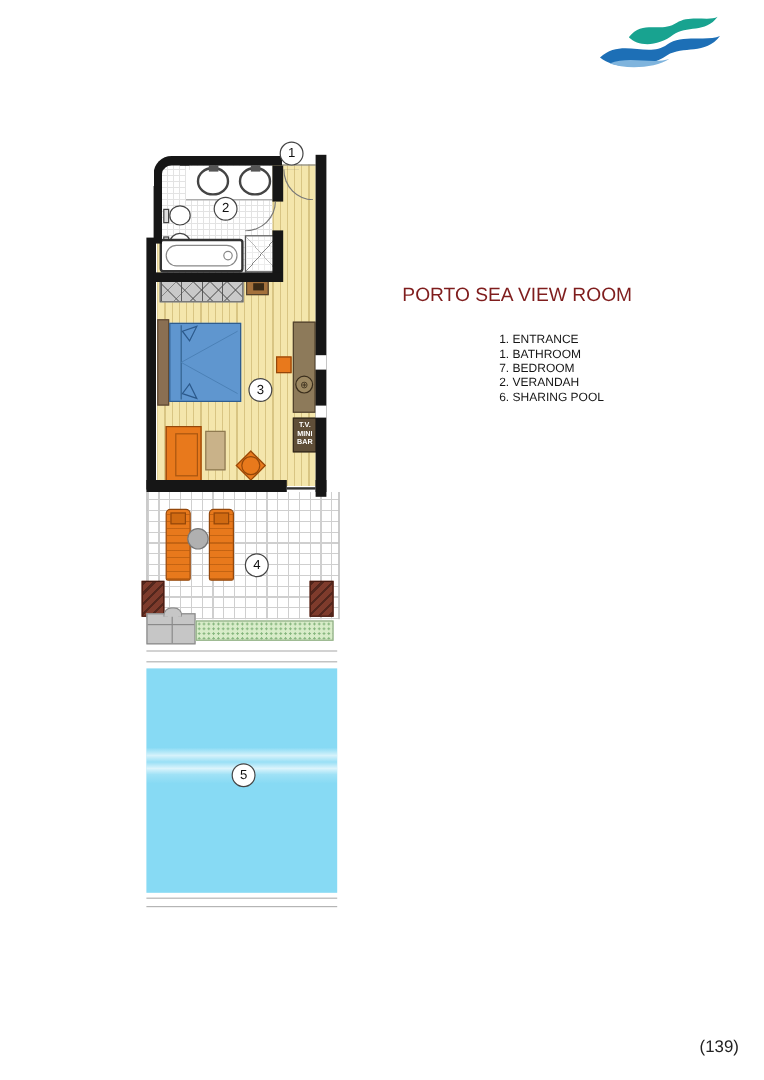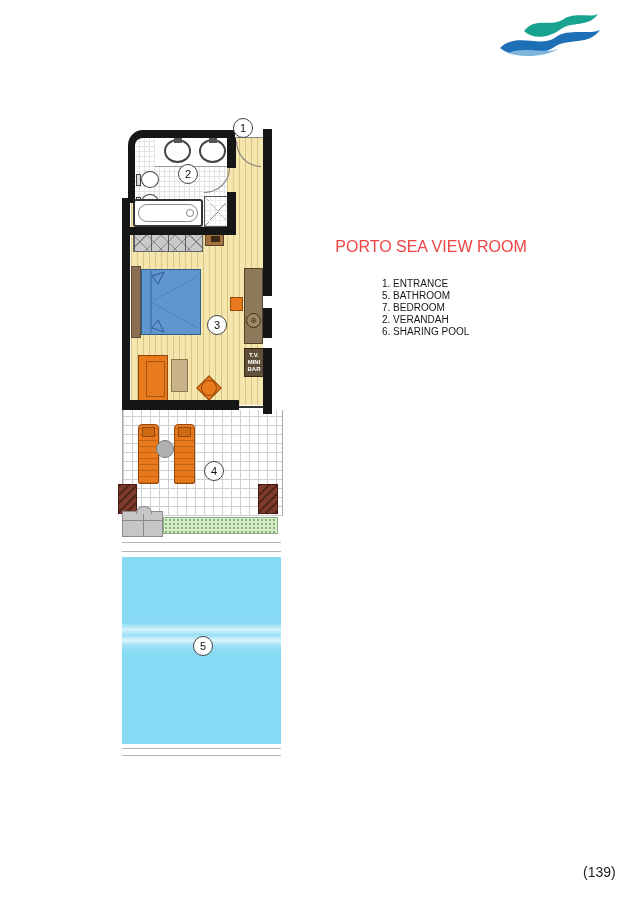--- a/index.html
+++ b/index.html
@@ -1,22 +1,22 @@
 <!DOCTYPE html>
 <html><head>
 <meta charset="utf-8">
 <style>
   html,body{margin:0;padding:0;background:#fff;}
   .page{position:relative;width:637px;height:900px;background:#ffffff;overflow:hidden;
         font-family:"Liberation Sans",sans-serif;color:#1a1a1a;}
   .abs{position:absolute;}
   
   .title{position:absolute;left:335px;top:238px;width:192px;text-align:center;font-size:16px;
-         line-height:18px;color:#ef4444;}
-  .legend{position:absolute;left:382px;top:278px;font-size:10px;line-height:12px;color:#161616;}
+         line-height:18px;color:#7f1d1d;}
+  .legend{position:absolute;left:416px;top:278px;font-size:10px;line-height:12px;color:#161616;}
   .legend div{white-space:nowrap;}
   .page-number{position:absolute;left:583px;top:864px;font-size:14px;color:#222;}
   
   .plan{position:absolute;left:0;top:0;width:637px;height:900px;}
   .wall{position:absolute;background:#161616;z-index:5;}
   .wall-gap{position:absolute;background:#ffffff;z-index:5;}
   .marker{position:absolute;width:18px;height:18px;border-radius:50%;background:#fff;
           border:1px solid #444;display:flex;align-items:center;justify-content:center;
           font-size:11px;color:#111;z-index:9;}
   .floor-wood{position:absolute;background-color:#f4e6ac;z-index:1;
@@ -89,21 +89,21 @@
       <path d="M14,43 C30,36 50,44 64,39 C52,47 28,48 14,43 Z" fill="#7fb4dd"></path>
     </svg>
 
   </div>
 
   <div class="title">
     <div>PORTO SEA VIEW ROOM</div>
   </div>
   <div class="legend">
     <div class="legend-item">1. ENTRANCE</div>
-    <div class="legend-item">5. BATHROOM</div>
+    <div class="legend-item">1. BATHROOM</div>
     <div class="legend-item">7. BEDROOM</div>
     <div class="legend-item">2. VERANDAH</div>
     <div class="legend-item">6. SHARING POOL</div>
   </div>
 
   <div class="plan">
 
     <div class="floor-wood" style="left:131px;top:137px;width:132px;height:268px;"></div>
     <div class="tile-fine" style="left:134px;top:137px;width:93px;height:95px;"></div>
     <div class="counter" style="left:155px;top:138px;width:72px;height:28px;"></div>

